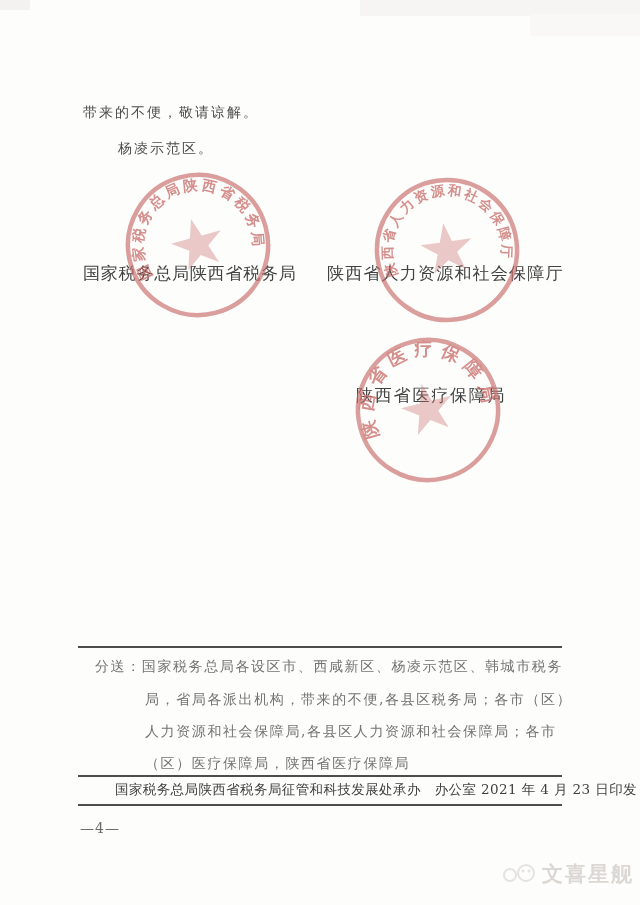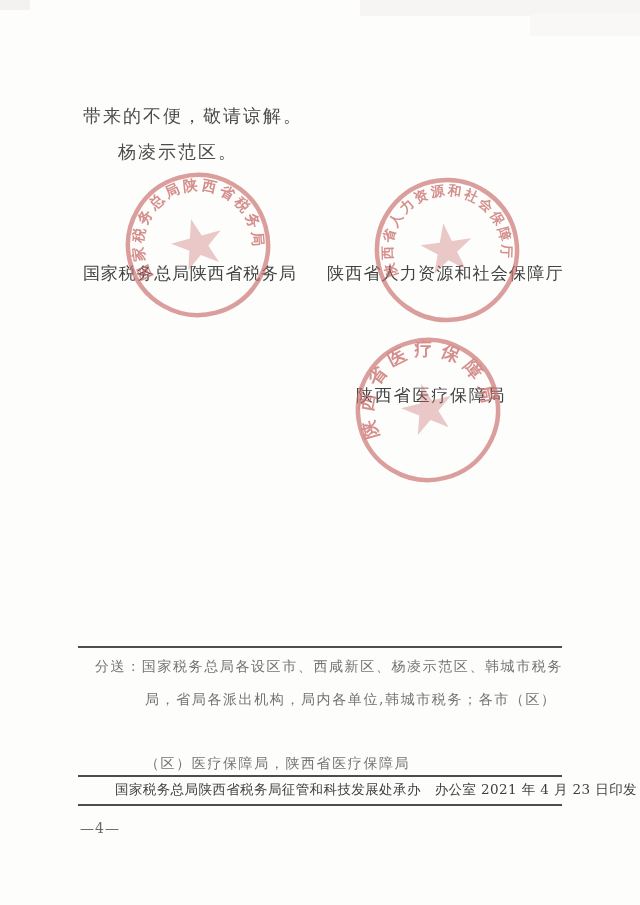--- a/index.html
+++ b/index.html
@@ -11,21 +11,21 @@
     width:640px;height:905px;
     background:#ffffff;
     font-family:"DejaVu Serif","Liberation Serif",serif;
     color:var(--ink);
     position:relative;
     overflow:hidden;
   }
   .page{position:absolute;inset:0;background:#fdfdfc;}
   .artifact{position:absolute;pointer-events:none;}
   .txt{position:absolute;white-space:nowrap;}
-  .body-line{font-size:18px;letter-spacing:2px;color:#4c4c4c;}
+  .body-line{font-size:14px;letter-spacing:2px;color:#4c4c4c;}
   .sig{font-size:17px;letter-spacing:1.2px;color:#424242;}
   .seal{position:absolute;opacity:0.78;}
   .seal-ring{fill:none;stroke:var(--seal-red);stroke-width:4.5;stroke-opacity:0.85;}
   .seal-text{fill:var(--seal-red);font-family:"DejaVu Serif","Liberation Serif",serif;font-weight:bold;}
   .seal-star{fill:var(--seal-red);fill-opacity:0.48;}
   .hairline{position:absolute;left:78px;width:484px;height:2px;background:#4d4d4d;}
   .dist-line{font-size:14px;letter-spacing:1.6px;color:#737373;}
   .imprint{font-size:13.5px;letter-spacing:0.4px;color:#3f3f3f;margin-left:20px;}
   .page-num{font-size:14px;letter-spacing:1px;color:#6a6a6a;}
   .watermark{
@@ -78,23 +78,33 @@
       <textPath href="#arc3" startOffset="50%">陕西省医疗保障局</textPath>
     </text>
     <polygon class="seal-star" points="80,53 86.1,71.7 105.7,71.7 89.8,83.2 95.9,101.8 80,90.3 64.1,101.8 70.2,83.2 54.3,71.7 73.9,71.7"></polygon>
   </svg>
 
   <div class="hairline" style="top:646px;"></div>
 
   <div class="txt dist-line" style="left:95px;top:658px;">
     <span>分送：</span><span>国家税务总局各设区市、西咸新区、杨凌示范区、韩城市税务</span>
   </div>
-  <div class="txt dist-line" style="left:145px;top:691px;">局，省局各派出机构，局内各单位,韩城市税务；各市（区）</div>
+  <div class="txt dist-line" style="left:145px;top:691px;">局，省局各派出机构，带来的不便,各县区税务局；各市（区）</div>
+  <div class="txt dist-line" style="left:145px;top:723px;">人力资源和社会保障局,各县区人力资源和社会保障局；各市</div>
   <div class="txt dist-line" style="left:145px;top:755px;">（区）医疗保障局，陕西省医疗保障局</div>
 
   <div class="hairline" style="top:775px;"></div>
   <div class="txt imprint" style="left:95px;top:781px;">国家税务总局陕西省税务局征管和科技发展处承办　办公室 2021 年 4 月 23 日印发</div>
   <div class="hairline" style="top:804px;"></div>
 
   <div class="txt page-num" style="left:80px;top:820px;">—4—</div>
 
+  <div class="watermark">
+    <svg class="wm-icon" width="34" height="26" viewBox="0 0 34 26">
+      <circle cx="8" cy="14" r="6" fill="none" stroke="#dedbd7" stroke-width="2"></circle>
+      <circle cx="24" cy="12" r="8" fill="none" stroke="#dedbd7" stroke-width="2"></circle>
+      <circle cx="21" cy="10" r="1.5" fill="#dedbd7"></circle>
+      <circle cx="27" cy="10" r="1.5" fill="#dedbd7"></circle>
+    </svg>
+    <span>文喜星舰</span>
+  </div>
 
 </div>
 
 </body></html>

